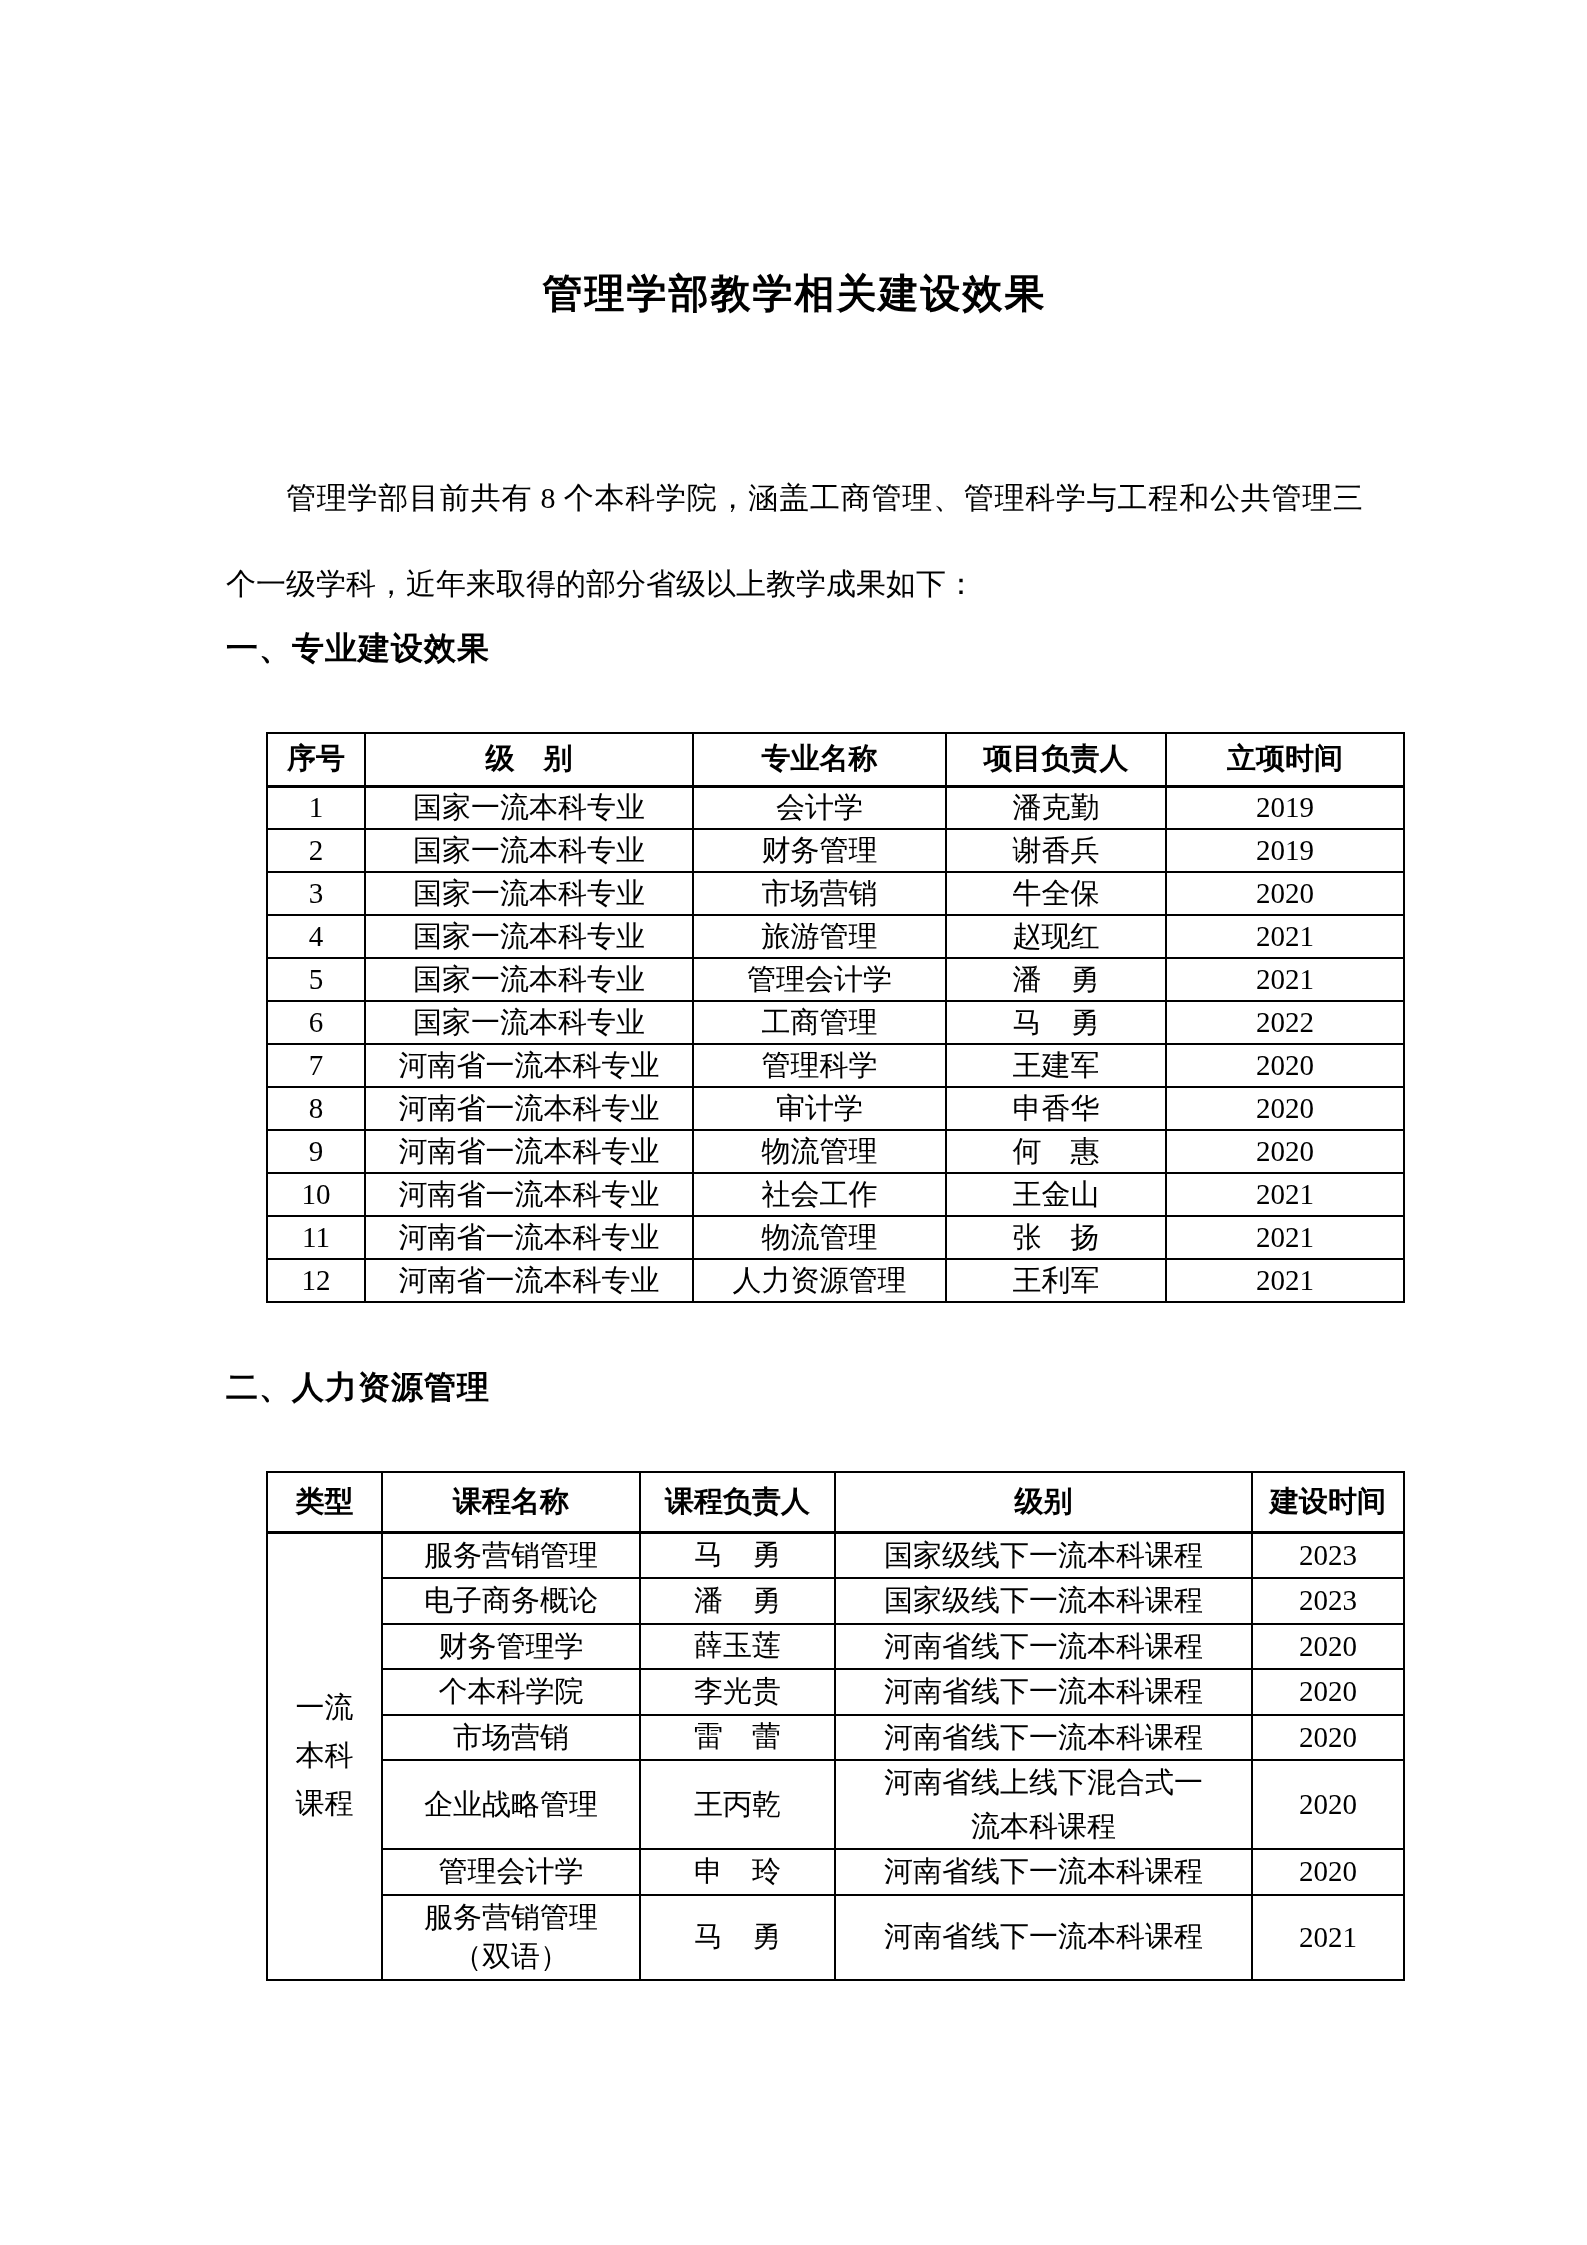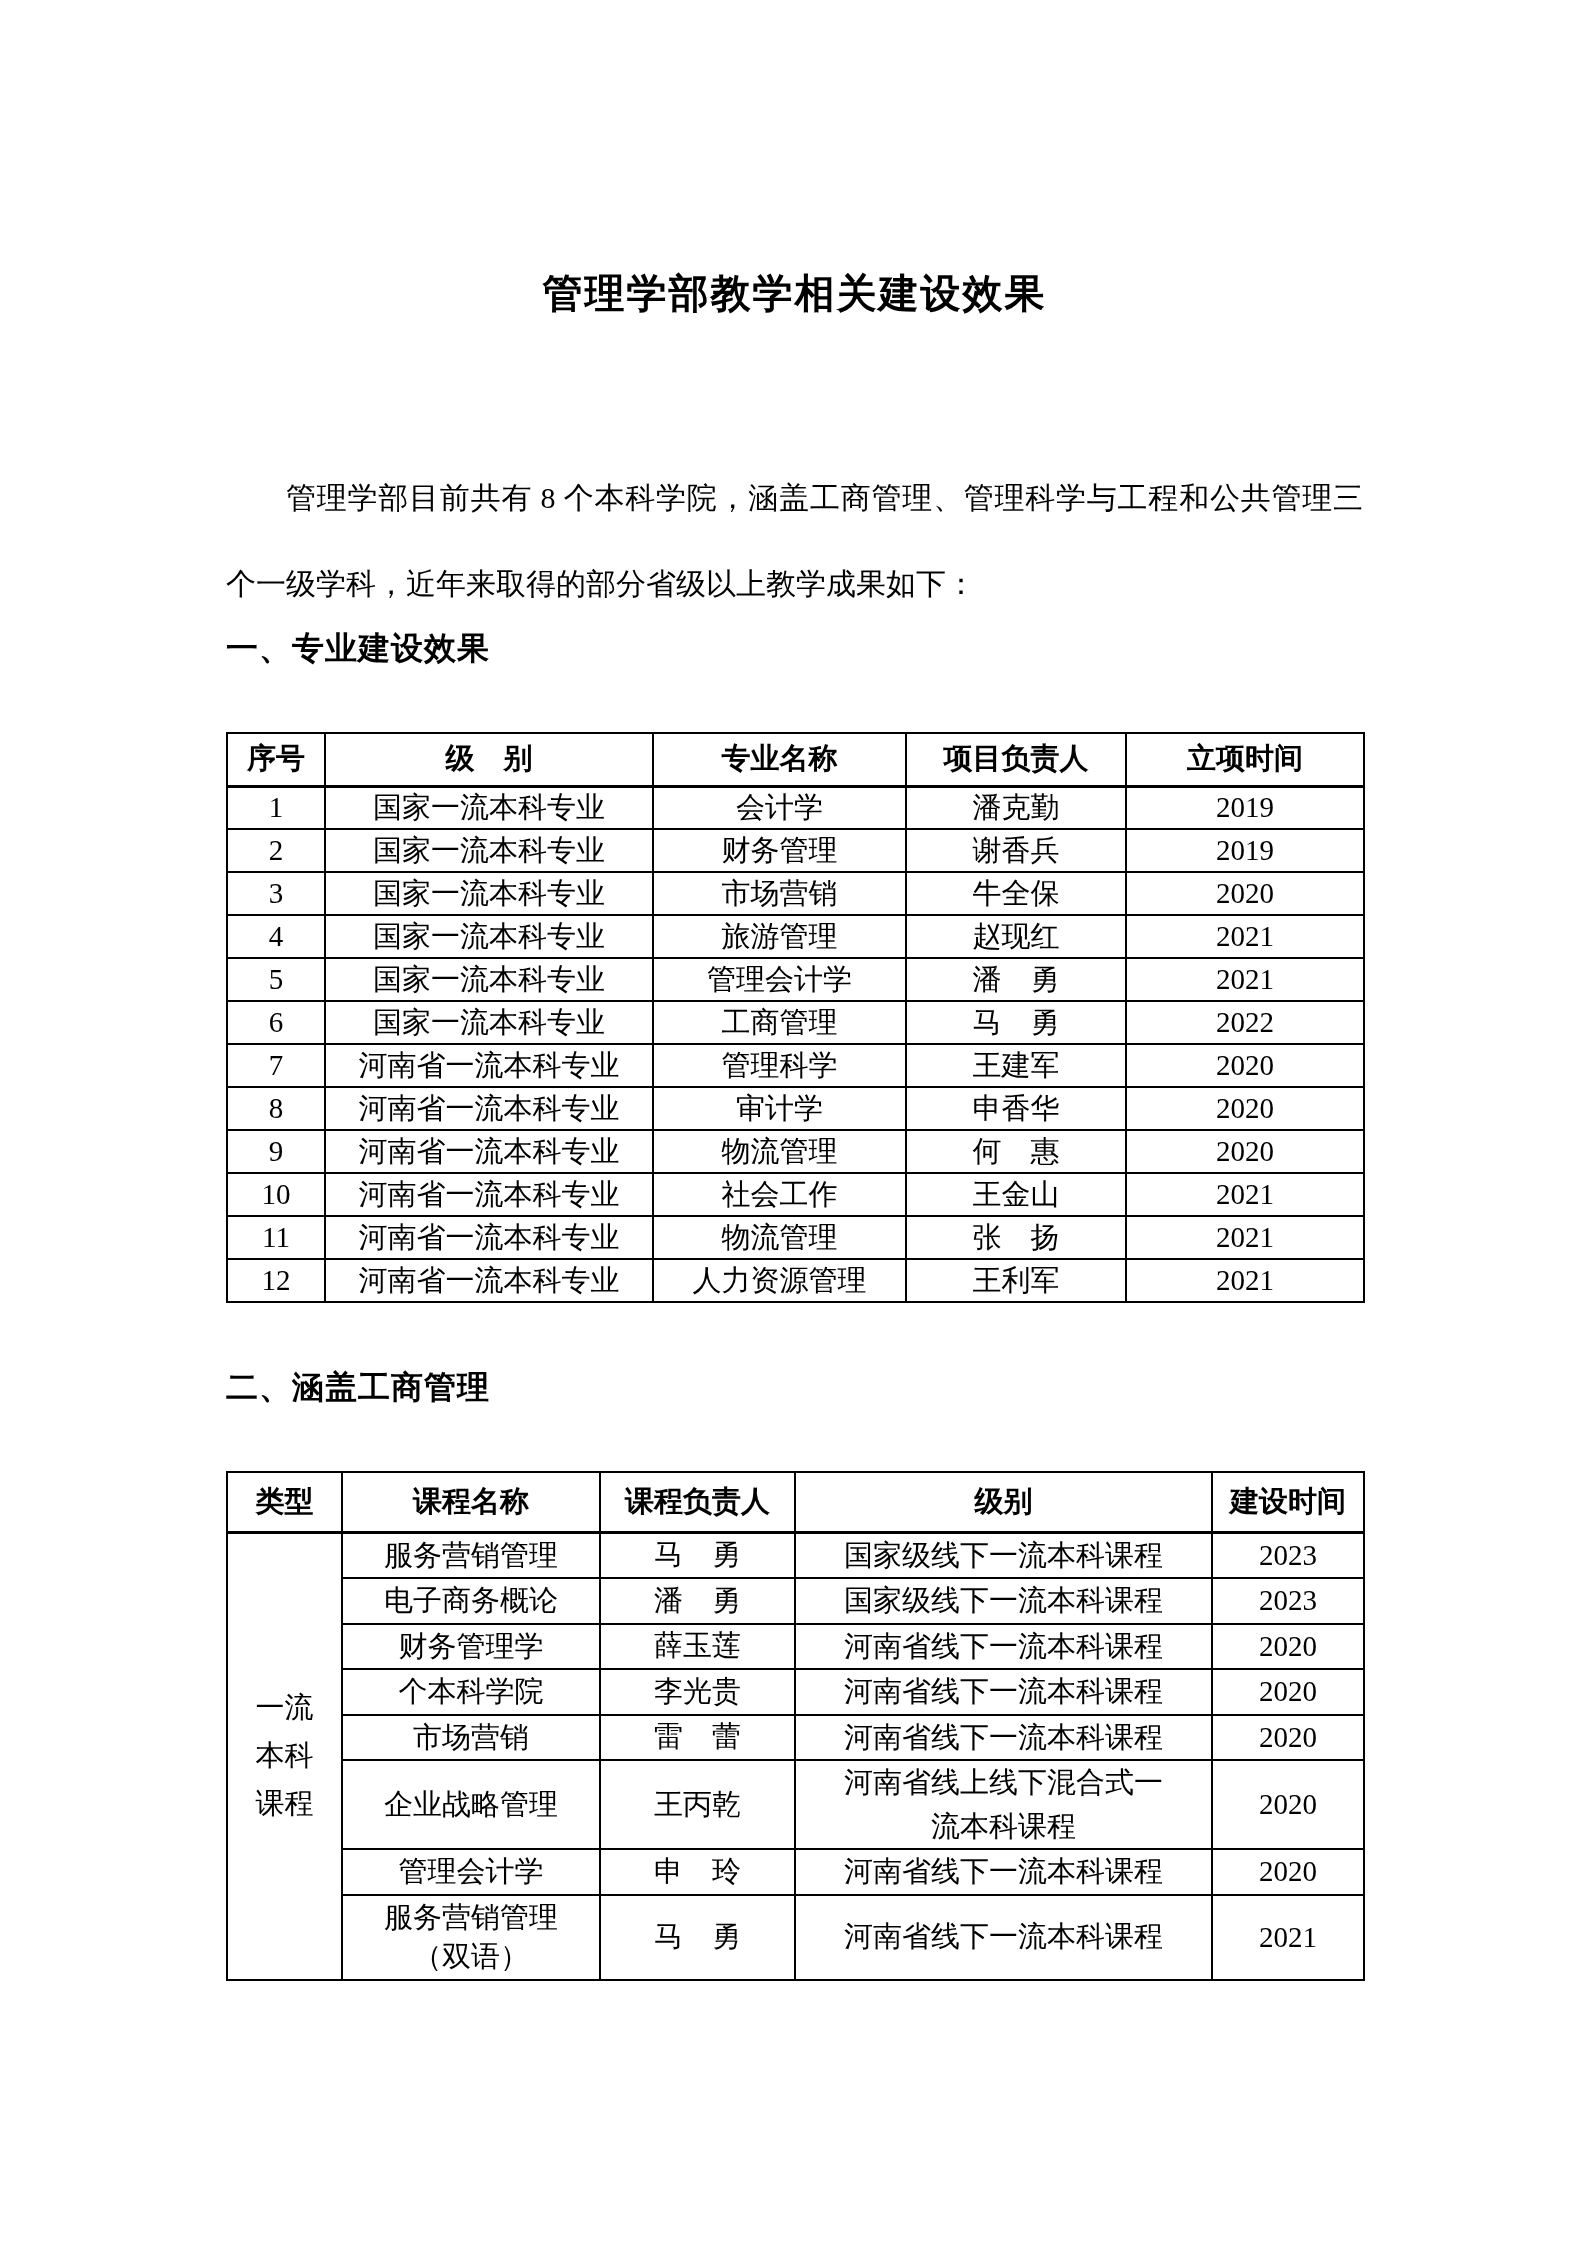--- a/index.html
+++ b/index.html
@@ -28,20 +28,21 @@
   .sec-heading{
     margin:2px 0 0 0;
     font-size:32px;line-height:38px;font-weight:bold;
     letter-spacing:1px;
   }
   .sec-heading.second{margin-top:65px;}
   .doc-table{
     border-collapse:collapse;table-layout:fixed;
     width:1137px;margin-top:65px;
     font-size:29px;
+    margin-left:40px;
   }
   .doc-table th,.doc-table td{
     border:2px solid #000;
     text-align:center;vertical-align:middle;
     padding:0;overflow:hidden;
   }
   .doc-table th{font-weight:bold;border-bottom:3px solid #000;}
   #major-table thead tr{height:53px;}
   #major-table tbody tr{height:43px;}
   #course-table thead tr{height:60px;}
@@ -161,21 +162,21 @@
         <tr>
           <td class="c-no"><span>12</span></td>
           <td class="c-grade"><span>河南省一流本科专业</span></td>
           <td class="c-name"><span>人力资源管理</span></td>
           <td class="c-person"><span>王利军</span></td>
           <td class="c-year"><span>2021</span></td>
         </tr>
       </tbody>
     </table>
 
-  <h2 class="sec-heading second">二、涵盖工商管理</h2>
+  <h2 class="sec-heading second">二、人力资源管理</h2>
 
   <table id="course-table" class="doc-table">
     <colgroup>
       <col style="width:115px">
       <col style="width:258px">
       <col style="width:195px">
       <col style="width:417px">
       <col style="width:152px">
     </colgroup>
   <thead>

